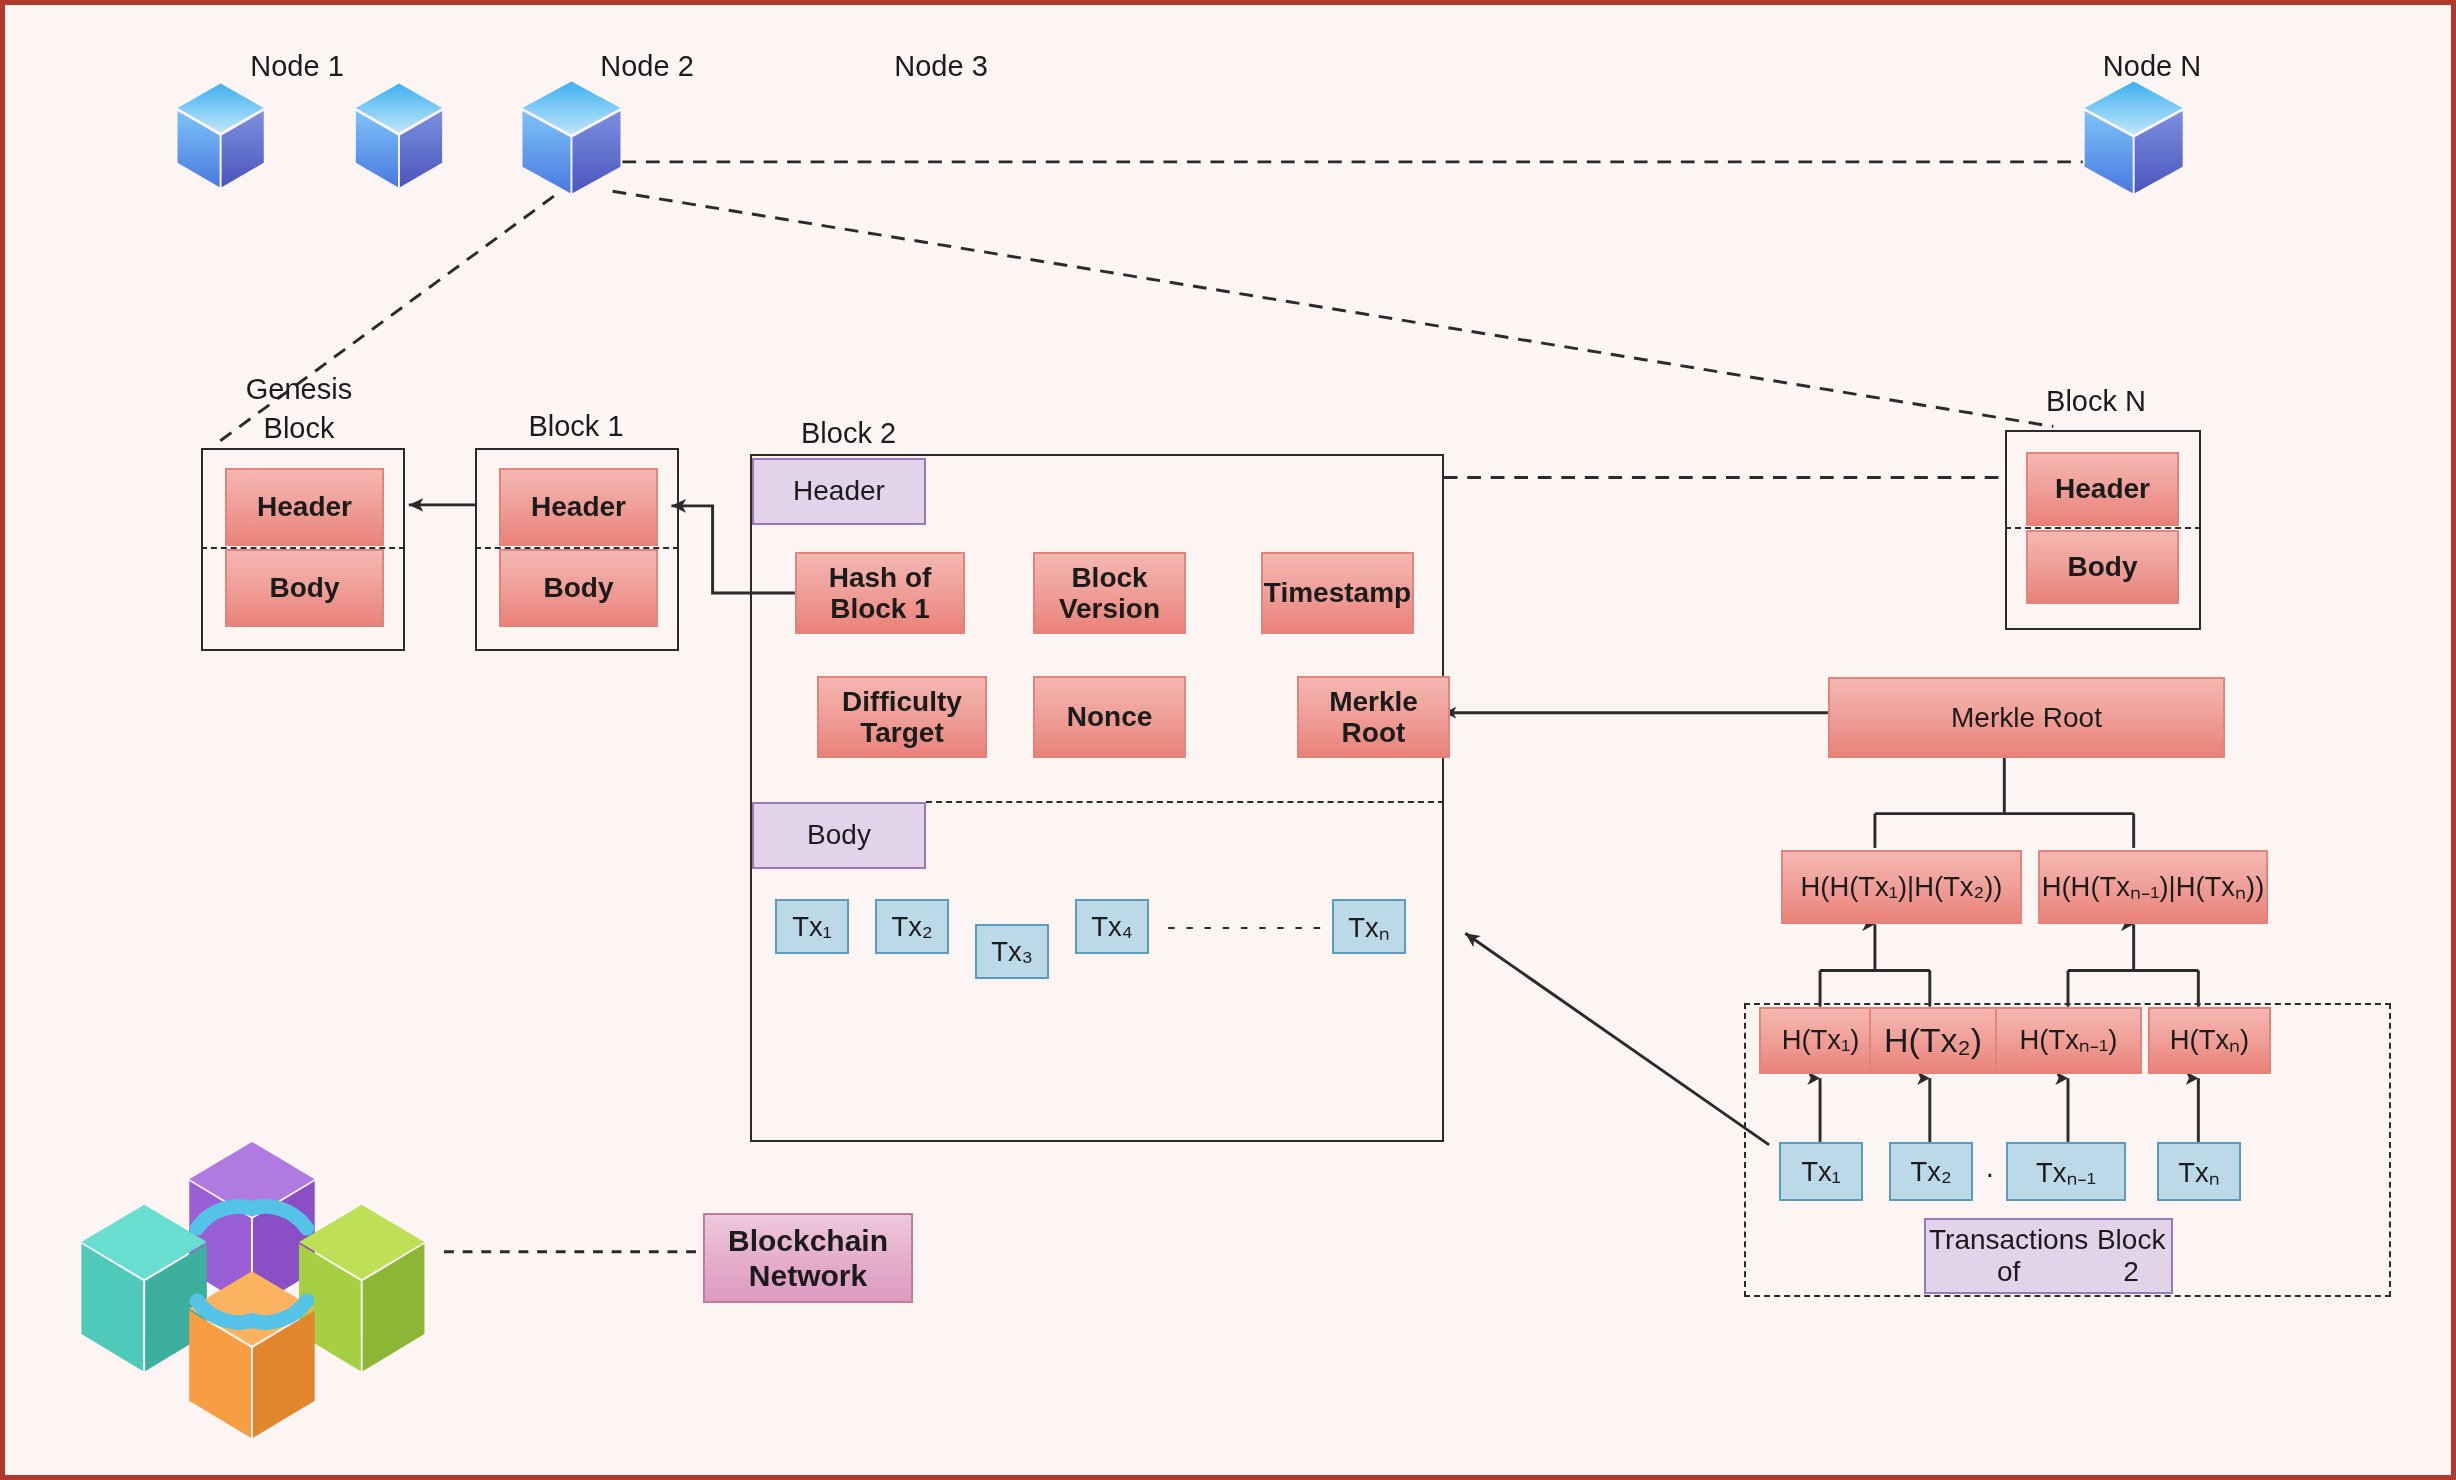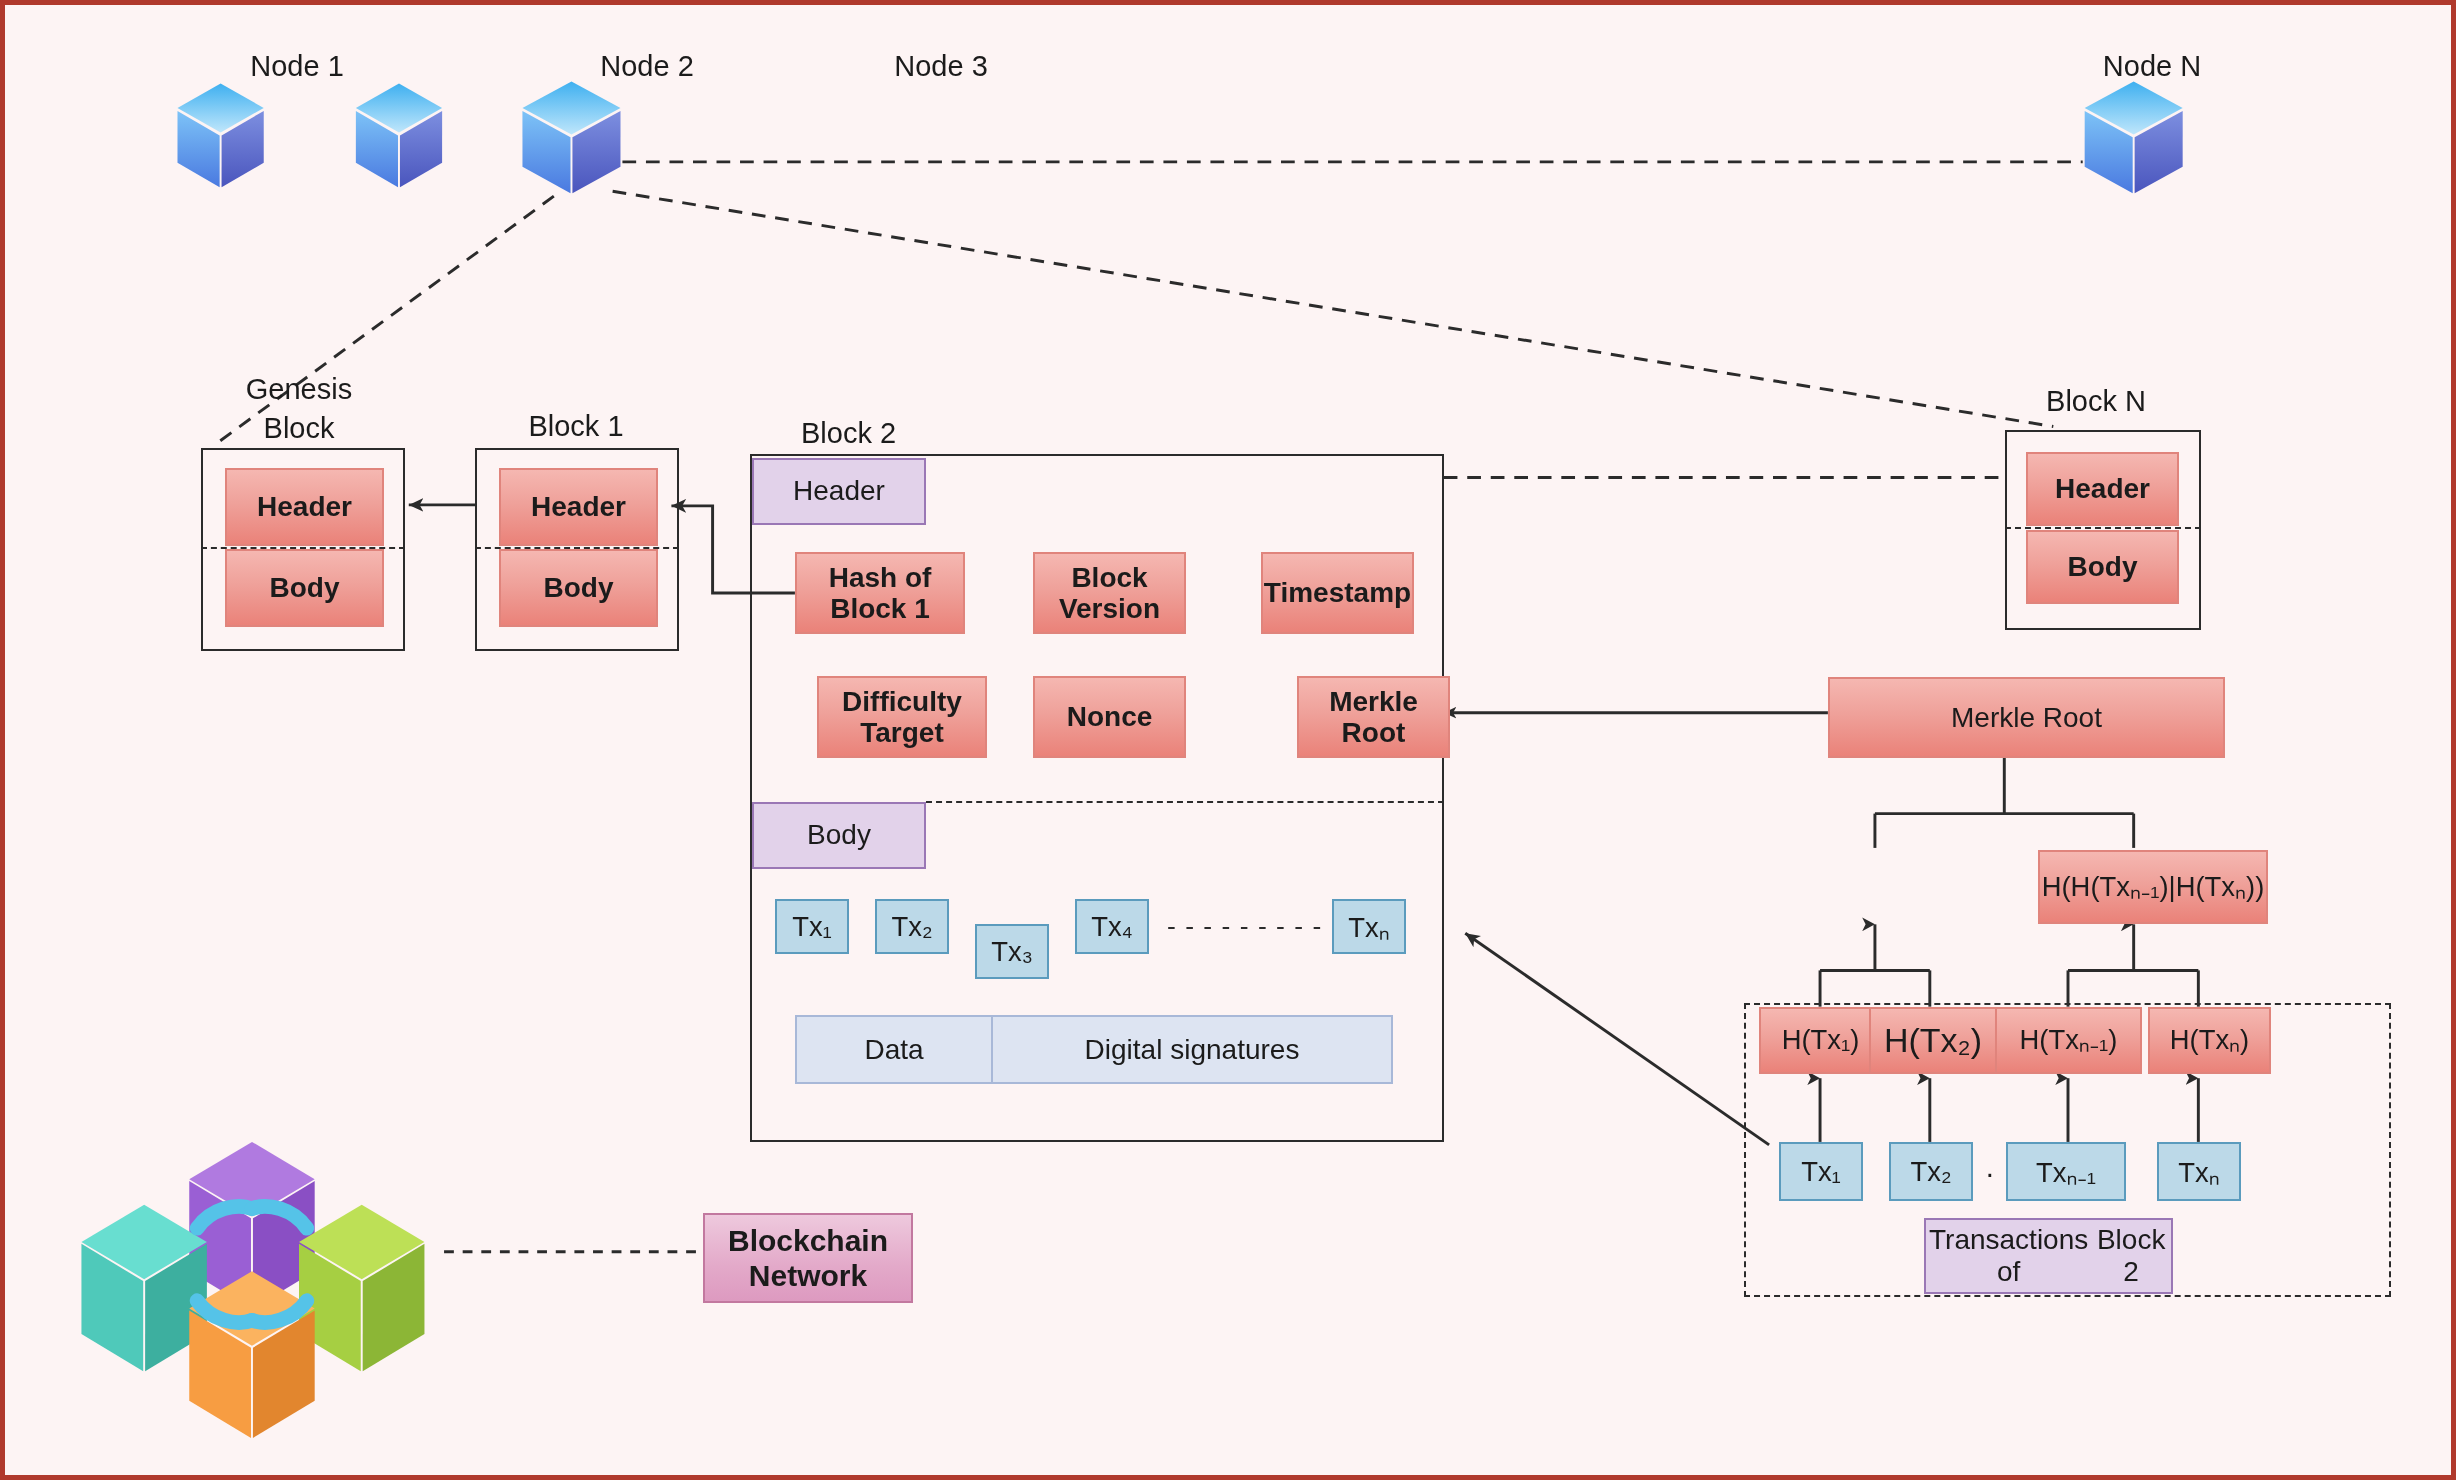--- a/index.html
+++ b/index.html
@@ -260,27 +260,24 @@
 
   <div class="purplebox" style="left:747px;top:797px;width:174px;height:67px;">Body</div>
 
   <div class="bluebox" style="left:770px;top:894px;width:74px;height:55px;">Tx₁</div>
   <div class="bluebox" style="left:870px;top:894px;width:74px;height:55px;">Tx₂</div>
   <div class="bluebox" style="left:970px;top:894px;width:74px;height:55px;margin-top:25px;">Tx₃</div>
   <div class="bluebox" style="left:1070px;top:894px;width:74px;height:55px;">Tx₄</div>
   <div class="lbl" style="left:1162px;top:906px;font-size:26.5px;letter-spacing:1px;color:#2b2b2b;">- - - - - - - - -</div>
   <div class="bluebox" style="left:1327px;top:894px;width:74px;height:55px;">Txₙ</div>
 
-  <div class="lightblue-strip" style="left:790px;top:1010px;width:598px;height:69px;">
-    <div class="strip-div" style="width:196px;">Data</div>
-    <div style="flex:1;">Digital signatures</div>
-  </div>
 
   <div class="redbox plain" style="left:1823px;top:672px;width:397px;height:81px;">Merkle Root</div>
 
+  <div class="redbox plain" style="left:1776px;top:845px;width:241px;height:74px;font-size:27.4px;">H(H(Tx₁)|H(Tx₂))</div>
   <div class="redbox plain" style="left:2033px;top:845px;width:230px;height:74px;font-size:27.4px;">H(H(Txₙ₋₁)|H(Txₙ))</div>
 
   <div class="dashframe" style="left:1739px;top:998px;width:647px;height:294px;"></div>
 
   <div class="redbox plain" style="left:1754px;top:1002px;width:123px;height:67px;font-size:27.4px;">H(Tx₁)</div>
   <div class="redbox plain" style="left:1864px;top:1002px;width:128px;height:67px;font-size:34px;">H(Tx₂)</div>
   <div class="lbl" style="left:1994px;top:1022px;font-size:25.5px;letter-spacing:1px;">- - - -</div>
   <div class="redbox plain" style="left:1990px;top:1002px;width:147px;height:67px;font-size:27.4px;">H(Txₙ₋₁)</div>
   <div class="redbox plain" style="left:2143px;top:1002px;width:123px;height:67px;font-size:27.4px;">H(Txₙ)</div>
 

